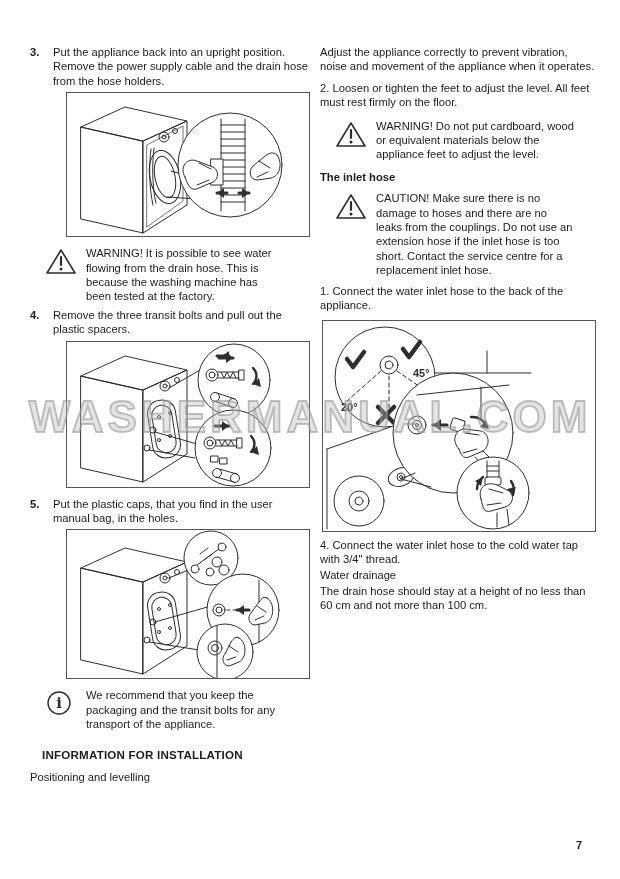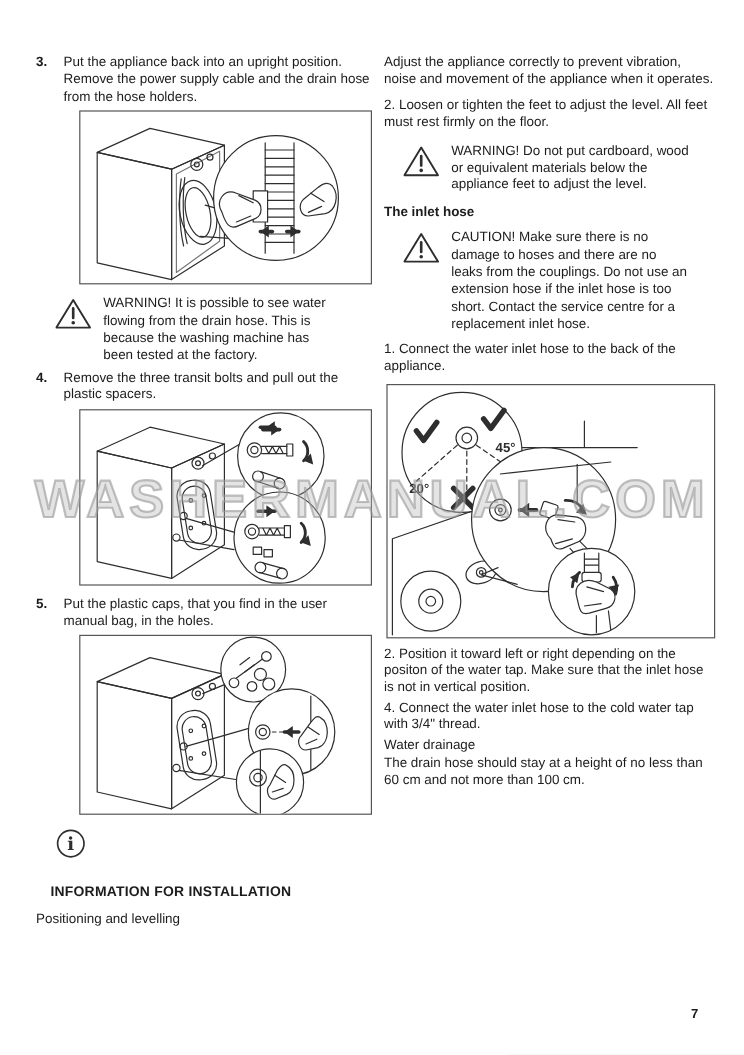--- a/index.html
+++ b/index.html
@@ -206,20 +206,21 @@
       </svg>
     </div>
 
     <div class="note">
       <span class="nicon">
         <svg viewBox="0 0 26 26" width="26" height="26">
           <circle cx="13" cy="13" r="11" fill="none" stroke="#2e2e2e" stroke-width="1.4"></circle>
           <text x="13" y="18" text-anchor="middle" font-family="DejaVu Serif, serif" font-weight="bold" font-size="15" fill="#2e2e2e" stroke="none">i</text>
         </svg>
       </span>
+      <span class="body b">We recommend that you keep the packaging and the transit bolts for any transport of the appliance.</span>
     </div>
 
     <div class="h1">INFORMATION FOR INSTALLATION</div>
     <div class="h2">Positioning and levelling</div>
   </div>
 
   <div class="colR">
     <p class="p">Adjust the appliance correctly to prevent vibration, noise and movement of the appliance when it operates.</p>
     <p class="p-tight">2. Loosen or tighten the feet to adjust the level. All feet must rest firmly on the floor.</p>
 
@@ -302,20 +303,19 @@
             <path d="M166,168 L180,172 M164,184 L178,182 M174,192 L174,206 M184,188 L186,204"></path>
             <path d="M154,168 a16,16 0 0 1 6,-12" stroke-width="2.4"></path>
             <polygon points="160,156 152,160 158,165" fill="#2e2e2e" stroke="none"></polygon>
             <path d="M188,160 a16,16 0 0 1 2,14" stroke-width="2.4"></path>
             <polygon points="190,174 184,168 193,166" fill="#2e2e2e" stroke="none"></polygon>
           </g>
         </g>
       </svg>
     </div>
 
-    <p class="p-tight">2. Position it toward left or right depending on the positon of the water tap. Make sure that the inlet hose is not in vertical position.</p>
     <p class="p-tight">4. Connect the water inlet hose to the cold water tap with 3/4" thread.</p>
     <div class="h2" style="margin:2px 0 1px">Water drainage</div>
     <p class="p-tight">The drain hose should stay at a height of no less than 60 cm and not more than 100 cm.</p>
   </div>
 
   <div class="pagenum">7</div>
 </div>
 
 </body></html>

